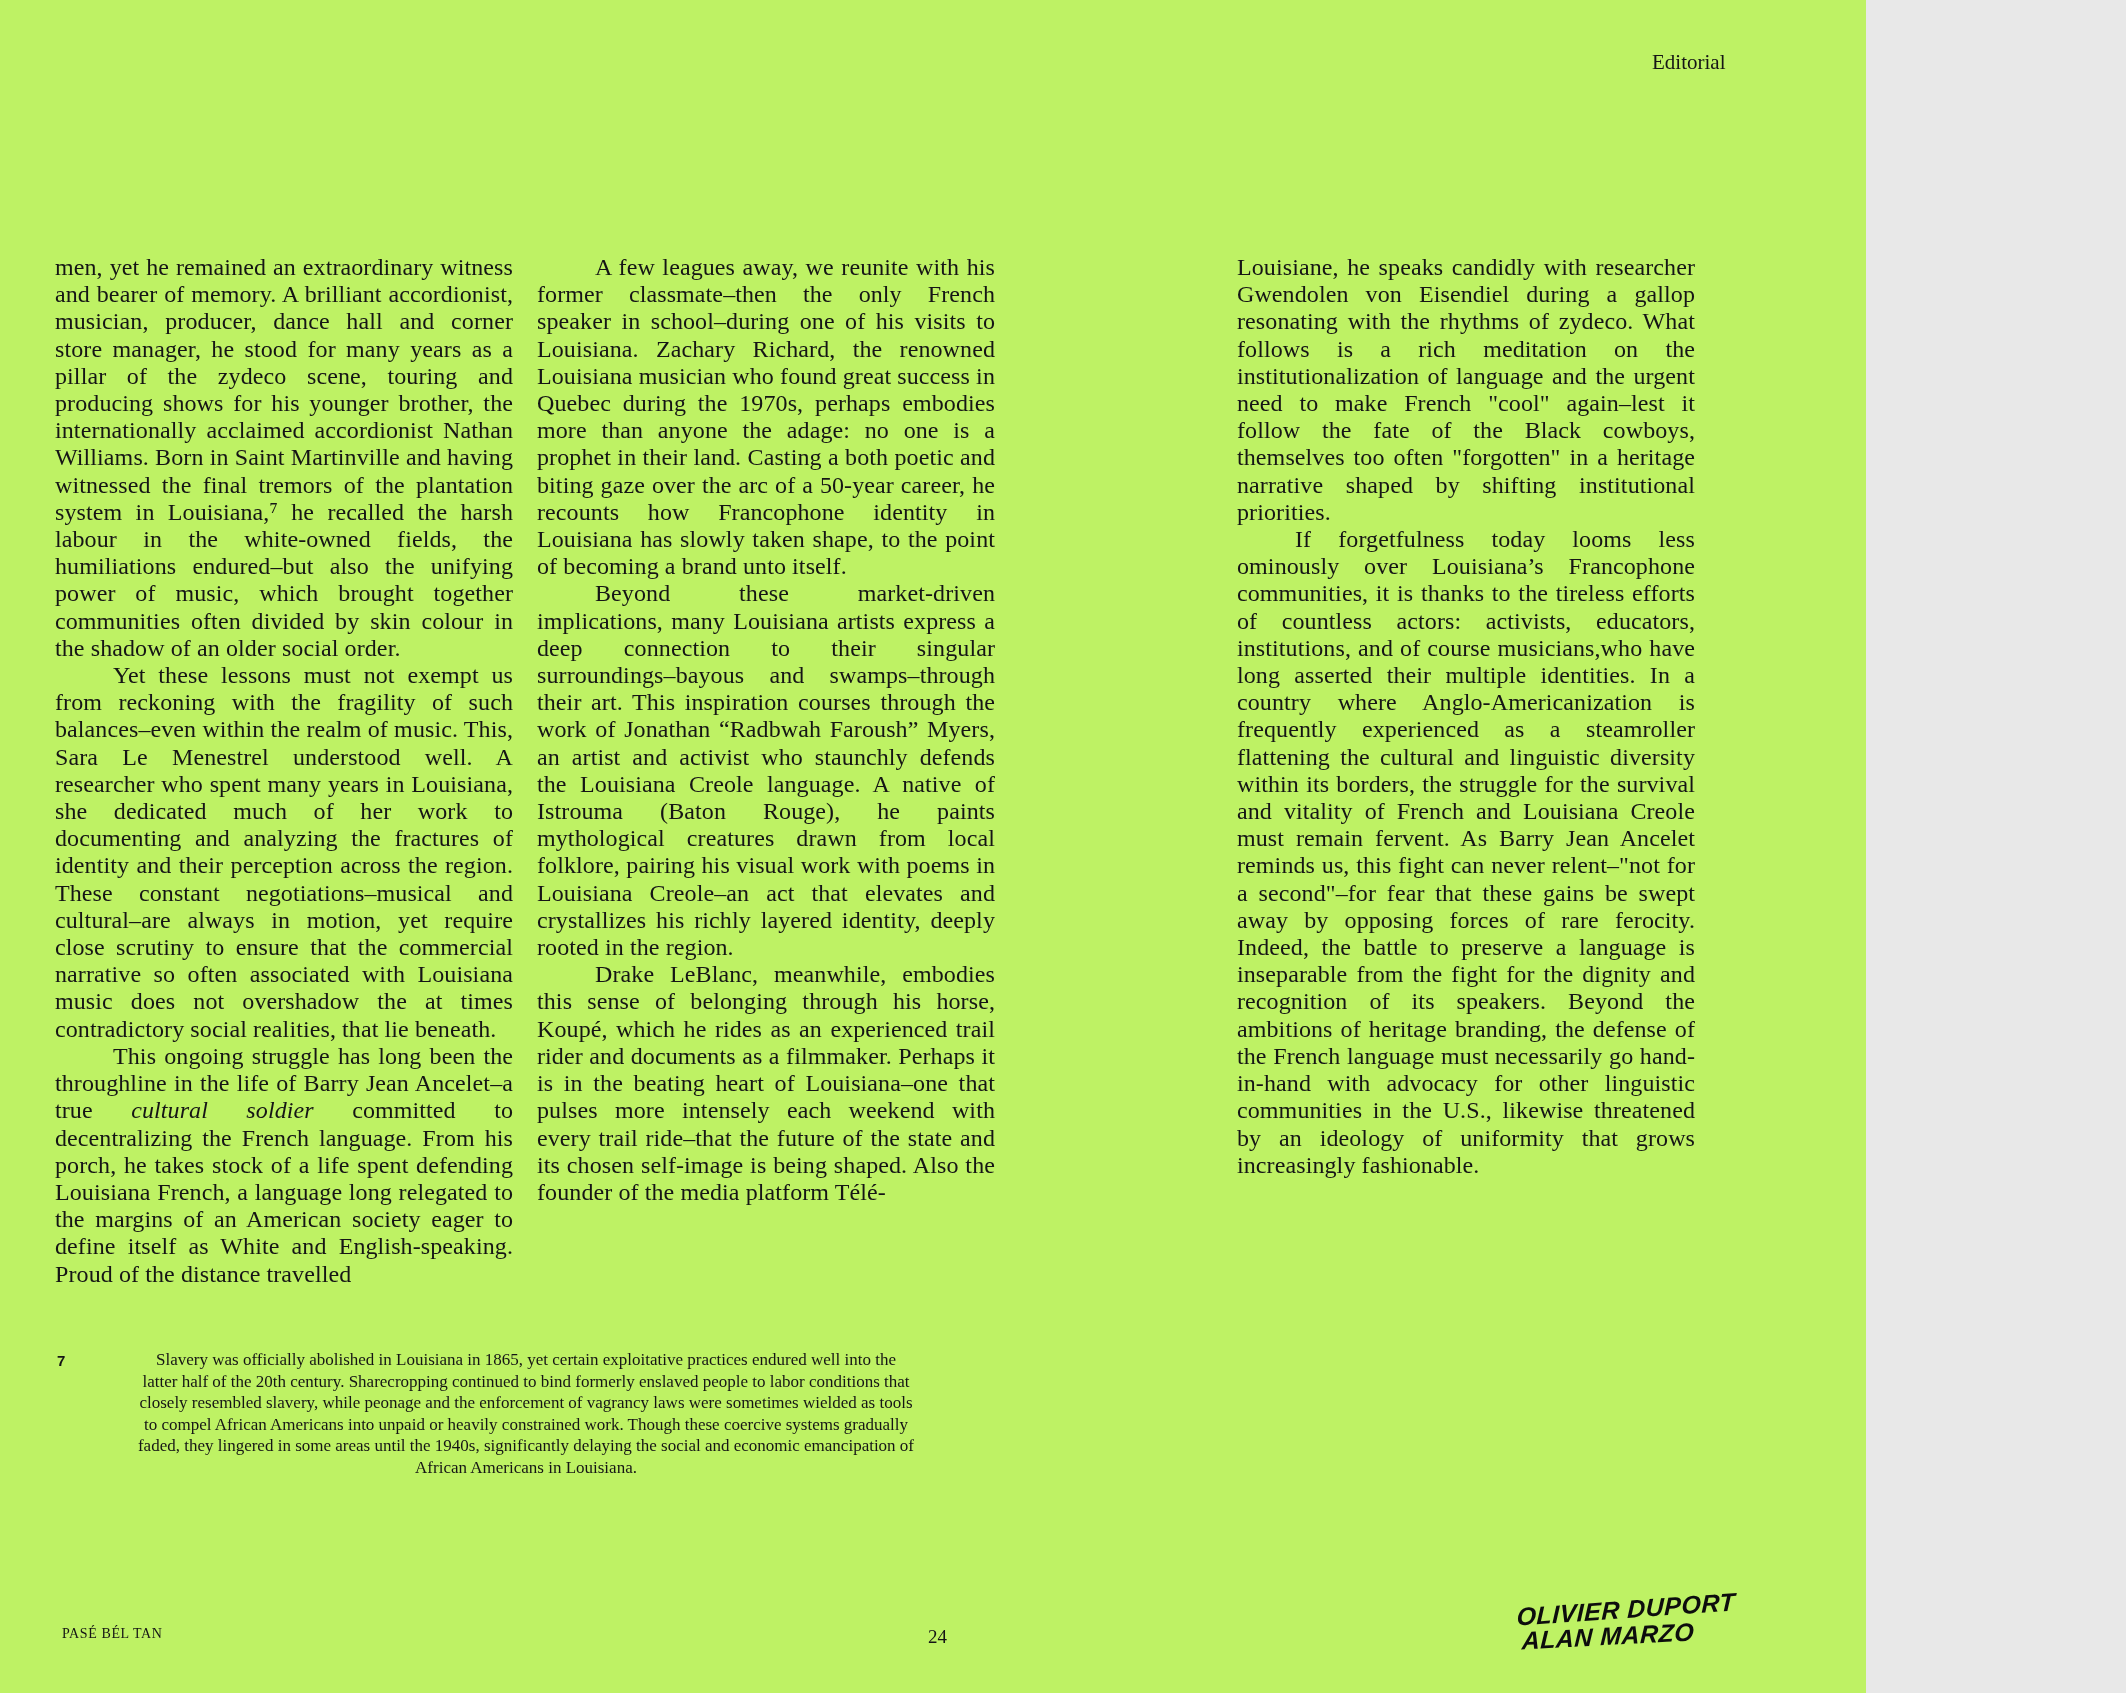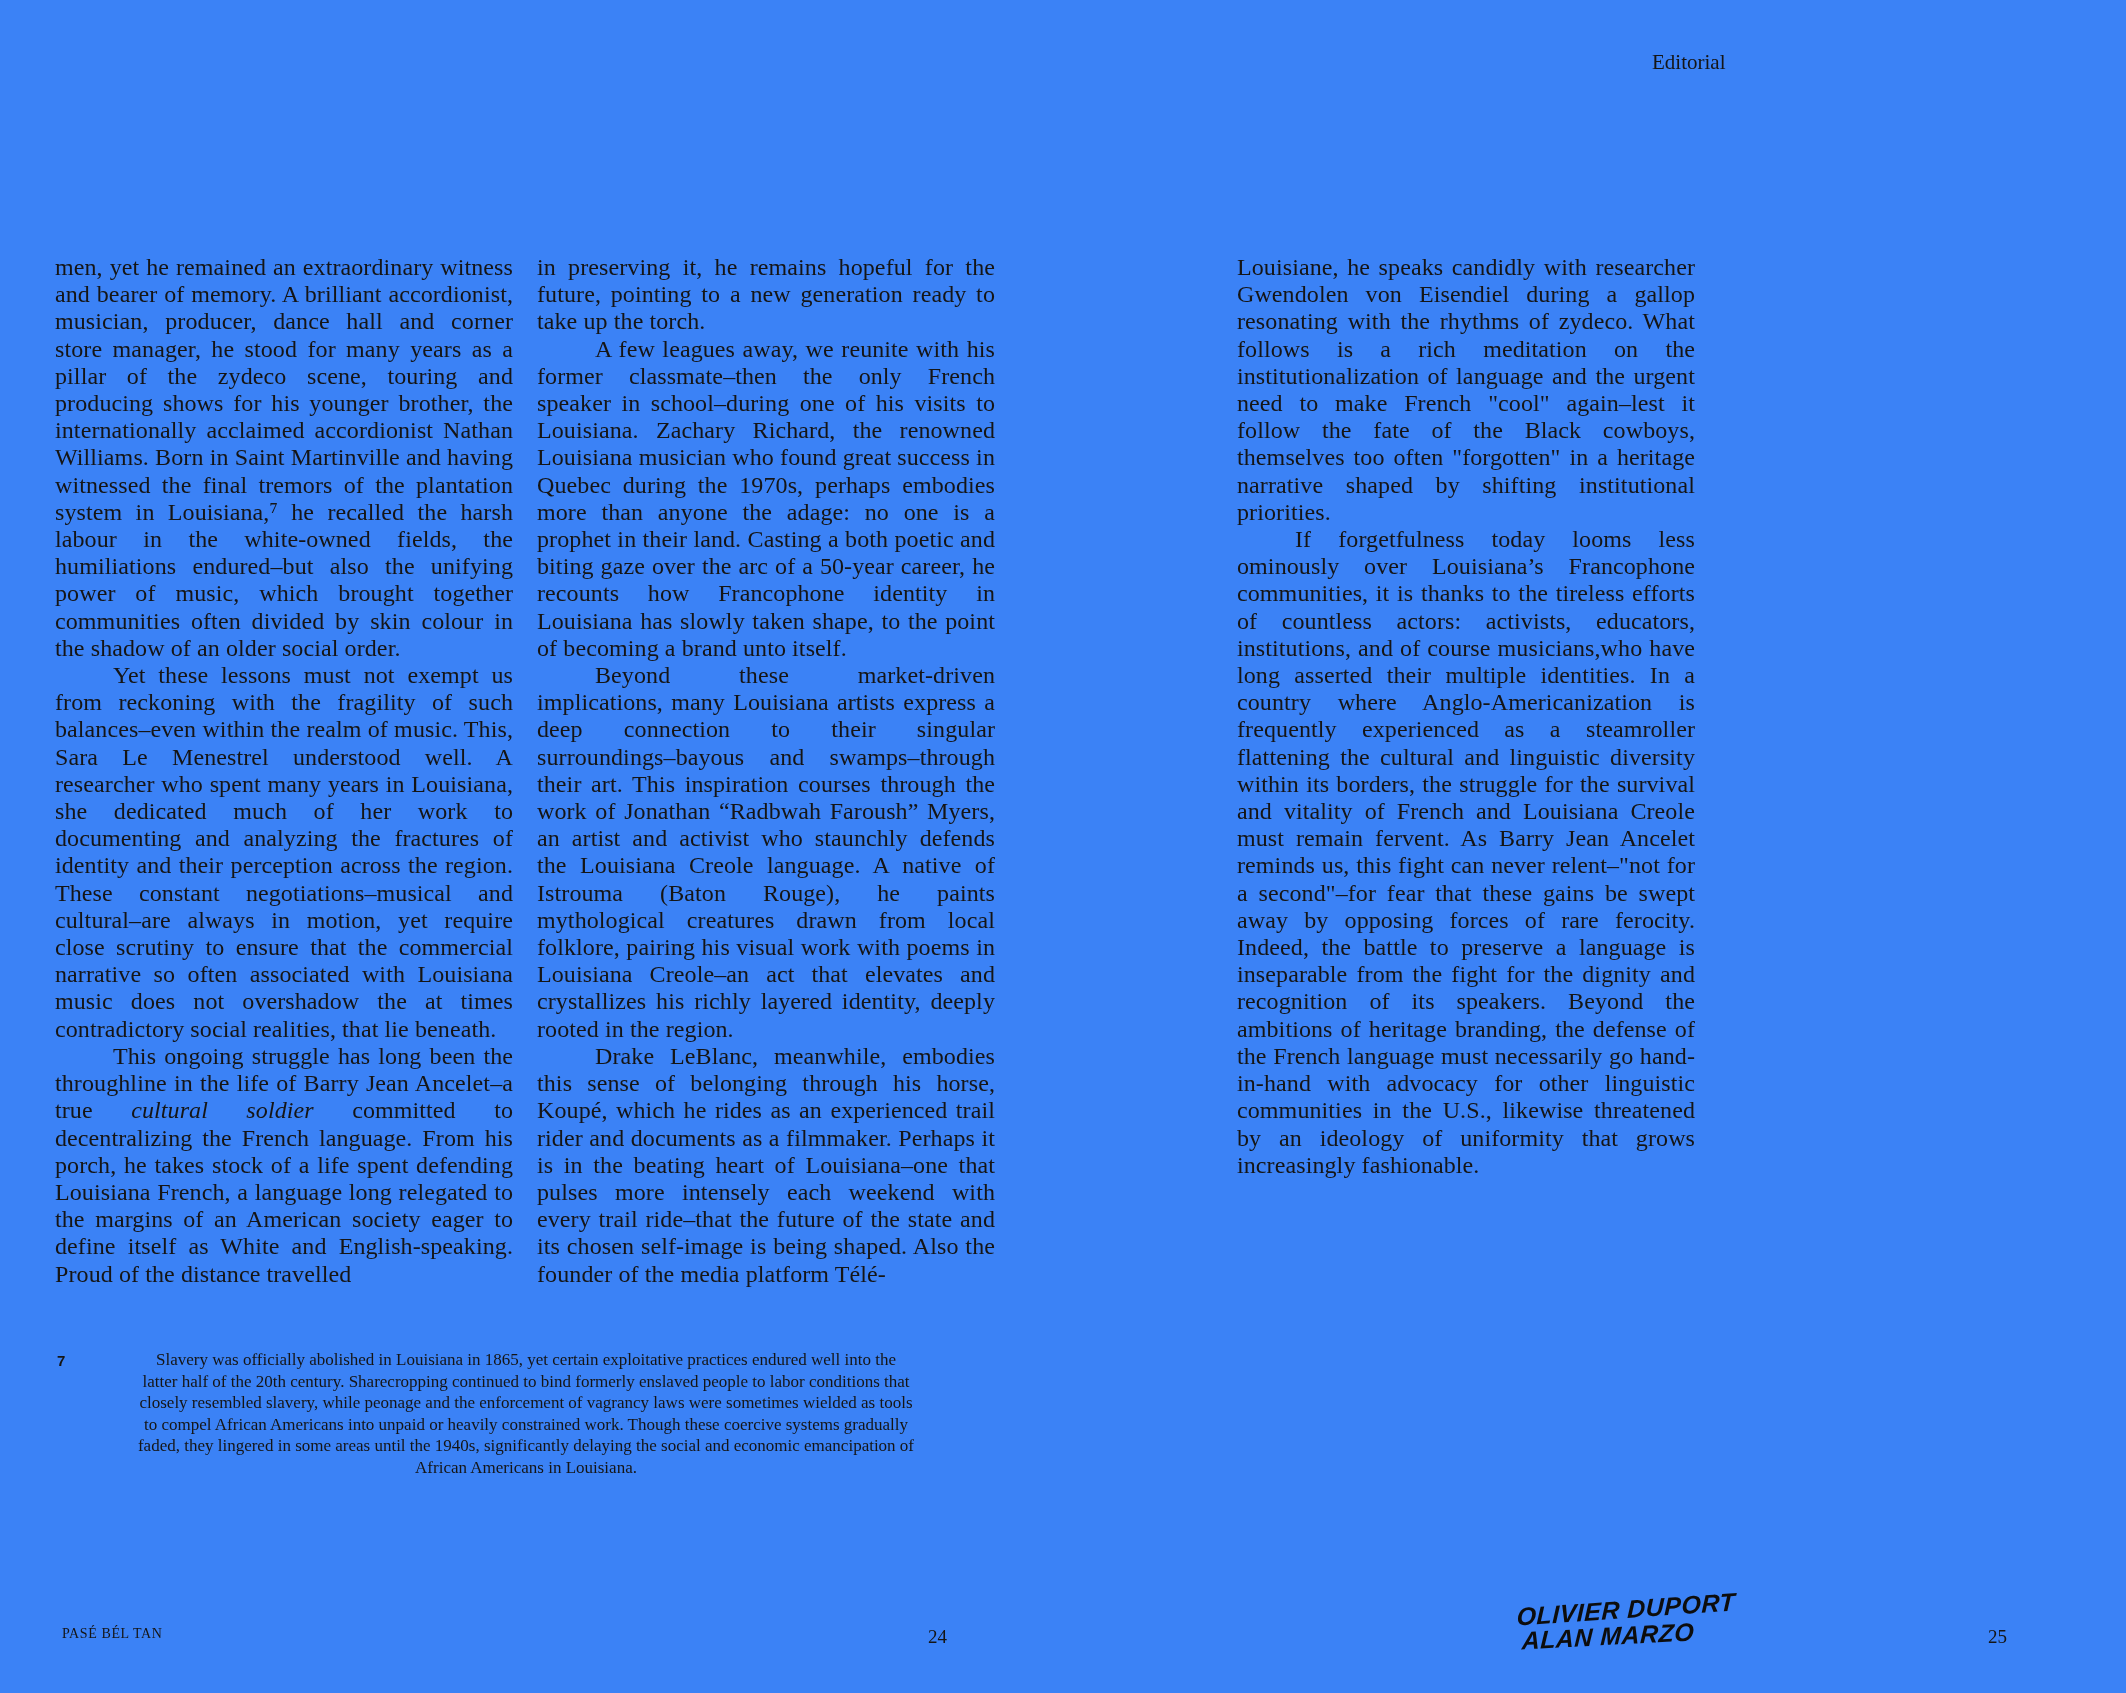--- a/index.html
+++ b/index.html
@@ -1,19 +1,19 @@
 <!DOCTYPE html>
 <html><head>
 <meta charset="utf-8">
 <style>
   html, body { margin:0; padding:0; background:#e8e8e8; }
   .page {
     position:relative;
-    width:2126px; height:1693px;
-    background:#3b82f6;
+    width:1866px; height:1693px;
+    background:#bef264;
     font-family:"Liberation Serif", serif;
     color:#151515;
     overflow:hidden;
   }
   .header-label {
     position:absolute;
     top:50px; left:1652px;
     font-size:21px;
   }
   .text-column {
@@ -76,21 +76,20 @@
 
   <div class="header-label">Editorial</div>
 
   <div class="text-column col-1">
     <p>men, yet he remained an extraordinary witness and bearer of memory. A brilliant accordionist, musician, producer, dance hall and corner store manager, he stood for many years as a pillar of the zydeco scene, touring and producing shows for his younger brother, the internationally acclaimed accordionist Nathan Williams. Born in Saint Martinville and having witnessed the final tremors of the plantation system in Louisiana,⁷ he recalled the harsh labour in the white-owned fields, the humiliations endured–but also the unifying power of music, which brought together communities often divided by skin colour in the shadow of an older social order.</p>
     <p class="indent">Yet these lessons must not exempt us from reckoning with the fragility of such balances–even within the realm of music. This, Sara Le Menestrel understood well. A researcher who spent many years in Louisiana, she dedicated much of her work to documenting and analyzing the fractures of identity and their perception across the region. These constant negotiations–musical and cultural–are always in motion, yet require close scrutiny to ensure that the commercial narrative so often associated with Louisiana music does not overshadow the at times contradictory social realities, that lie beneath.</p>
     <p class="indent"><span>This ongoing struggle has long been the throughline in the life of Barry Jean Ancelet–a true </span><span style="font-style: italic;">cultural soldier</span><span> committed to decentralizing the French language. From his porch, he takes stock of a life spent defending Louisiana French, a language long relegated to the margins of an American society eager to define itself as White and English-speaking. Proud of the distance travelled</span></p>
   </div>
 
   <div class="text-column col-2">
-    <p>in preserving it, he remains hopeful for the future, pointing to a new generation ready to take up the torch.</p>
     <p class="indent">A few leagues away, we reunite with his former classmate–then the only French speaker in school–during one of his visits to Louisiana. Zachary Richard, the renowned Louisiana musician who found great success in Quebec during the 1970s, perhaps embodies more than anyone the adage: no one is a prophet in their land. Casting a both poetic and biting gaze over the arc of a 50-year career, he recounts how Francophone identity in Louisiana has slowly taken shape, to the point of becoming a brand unto itself.</p>
     <p class="indent">Beyond these market-driven implications, many Louisiana artists express a deep connection to their singular surroundings–bayous and swamps–through their art. This inspiration courses through the work of Jonathan “Radbwah Faroush” Myers, an artist and activist who staunchly defends the Louisiana Creole language. A native of Istrouma (Baton Rouge), he paints mythological creatures drawn from local folklore, pairing his visual work with poems in Louisiana Creole–an act that elevates and crystallizes his richly layered identity, deeply rooted in the region.</p>
     <p class="indent">Drake LeBlanc, meanwhile, embodies this sense of belonging through his horse, Koupé, which he rides as an experienced trail rider and documents as a filmmaker. Perhaps it is in the beating heart of Louisiana–one that pulses more intensely each weekend with every trail ride–that the future of the state and its chosen self-image is being shaped. Also the founder of the media platform Télé-</p>
   </div>
 
   <div class="text-column col-3">
     <p>Louisiane, he speaks candidly with researcher Gwendolen von Eisendiel during a gallop resonating with the rhythms of zydeco. What follows is a rich meditation on the institutionalization of language and the urgent need to make French "cool" again–lest it follow the fate of the Black cowboys, themselves too often "forgotten" in a heritage narrative shaped by shifting institutional priorities.</p>
     <p class="indent">If forgetfulness today looms less ominously over Louisiana’s Francophone communities, it is thanks to the tireless efforts of countless actors: activists, educators, institutions, and of course musicians,who have long asserted their multiple identities. In a country where Anglo-Americanization is frequently experienced as a steamroller flattening the cultural and linguistic diversity within its borders, the struggle for the survival and vitality of French and Louisiana Creole must remain fervent. As Barry Jean Ancelet reminds us, this fight can never relent–"not for a second"–for fear that these gains be swept away by opposing forces of rare ferocity. Indeed, the battle to preserve a language is inseparable from the fight for the dignity and recognition of its speakers. Beyond the ambitions of heritage branding, the defense of the French language must necessarily go hand-in-hand with advocacy for other linguistic communities in the U.S., likewise threatened by an ideology of uniformity that grows increasingly fashionable.</p>
   </div>
 

